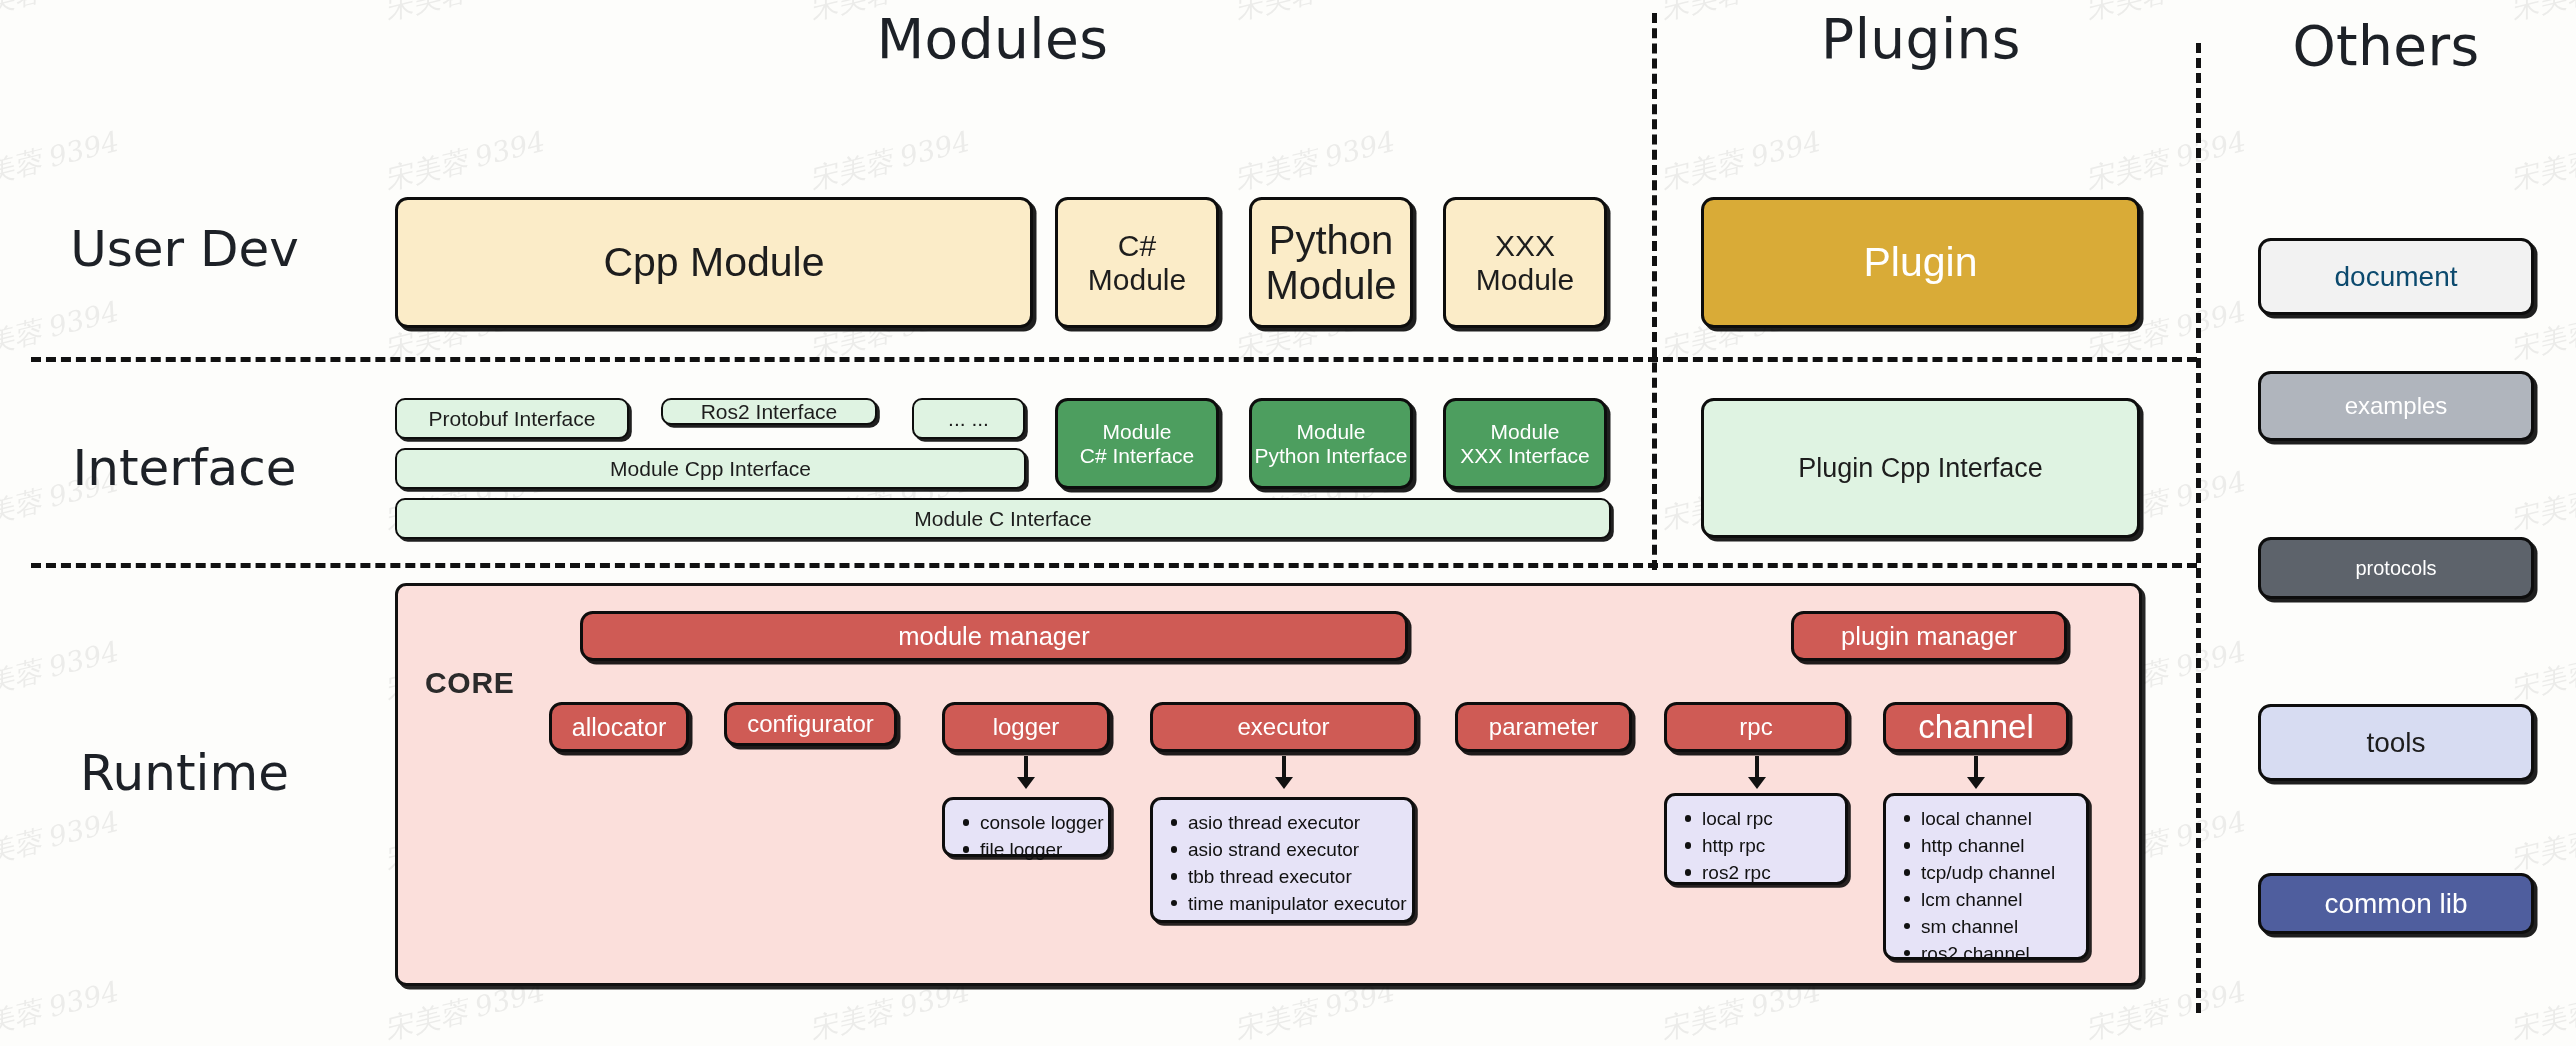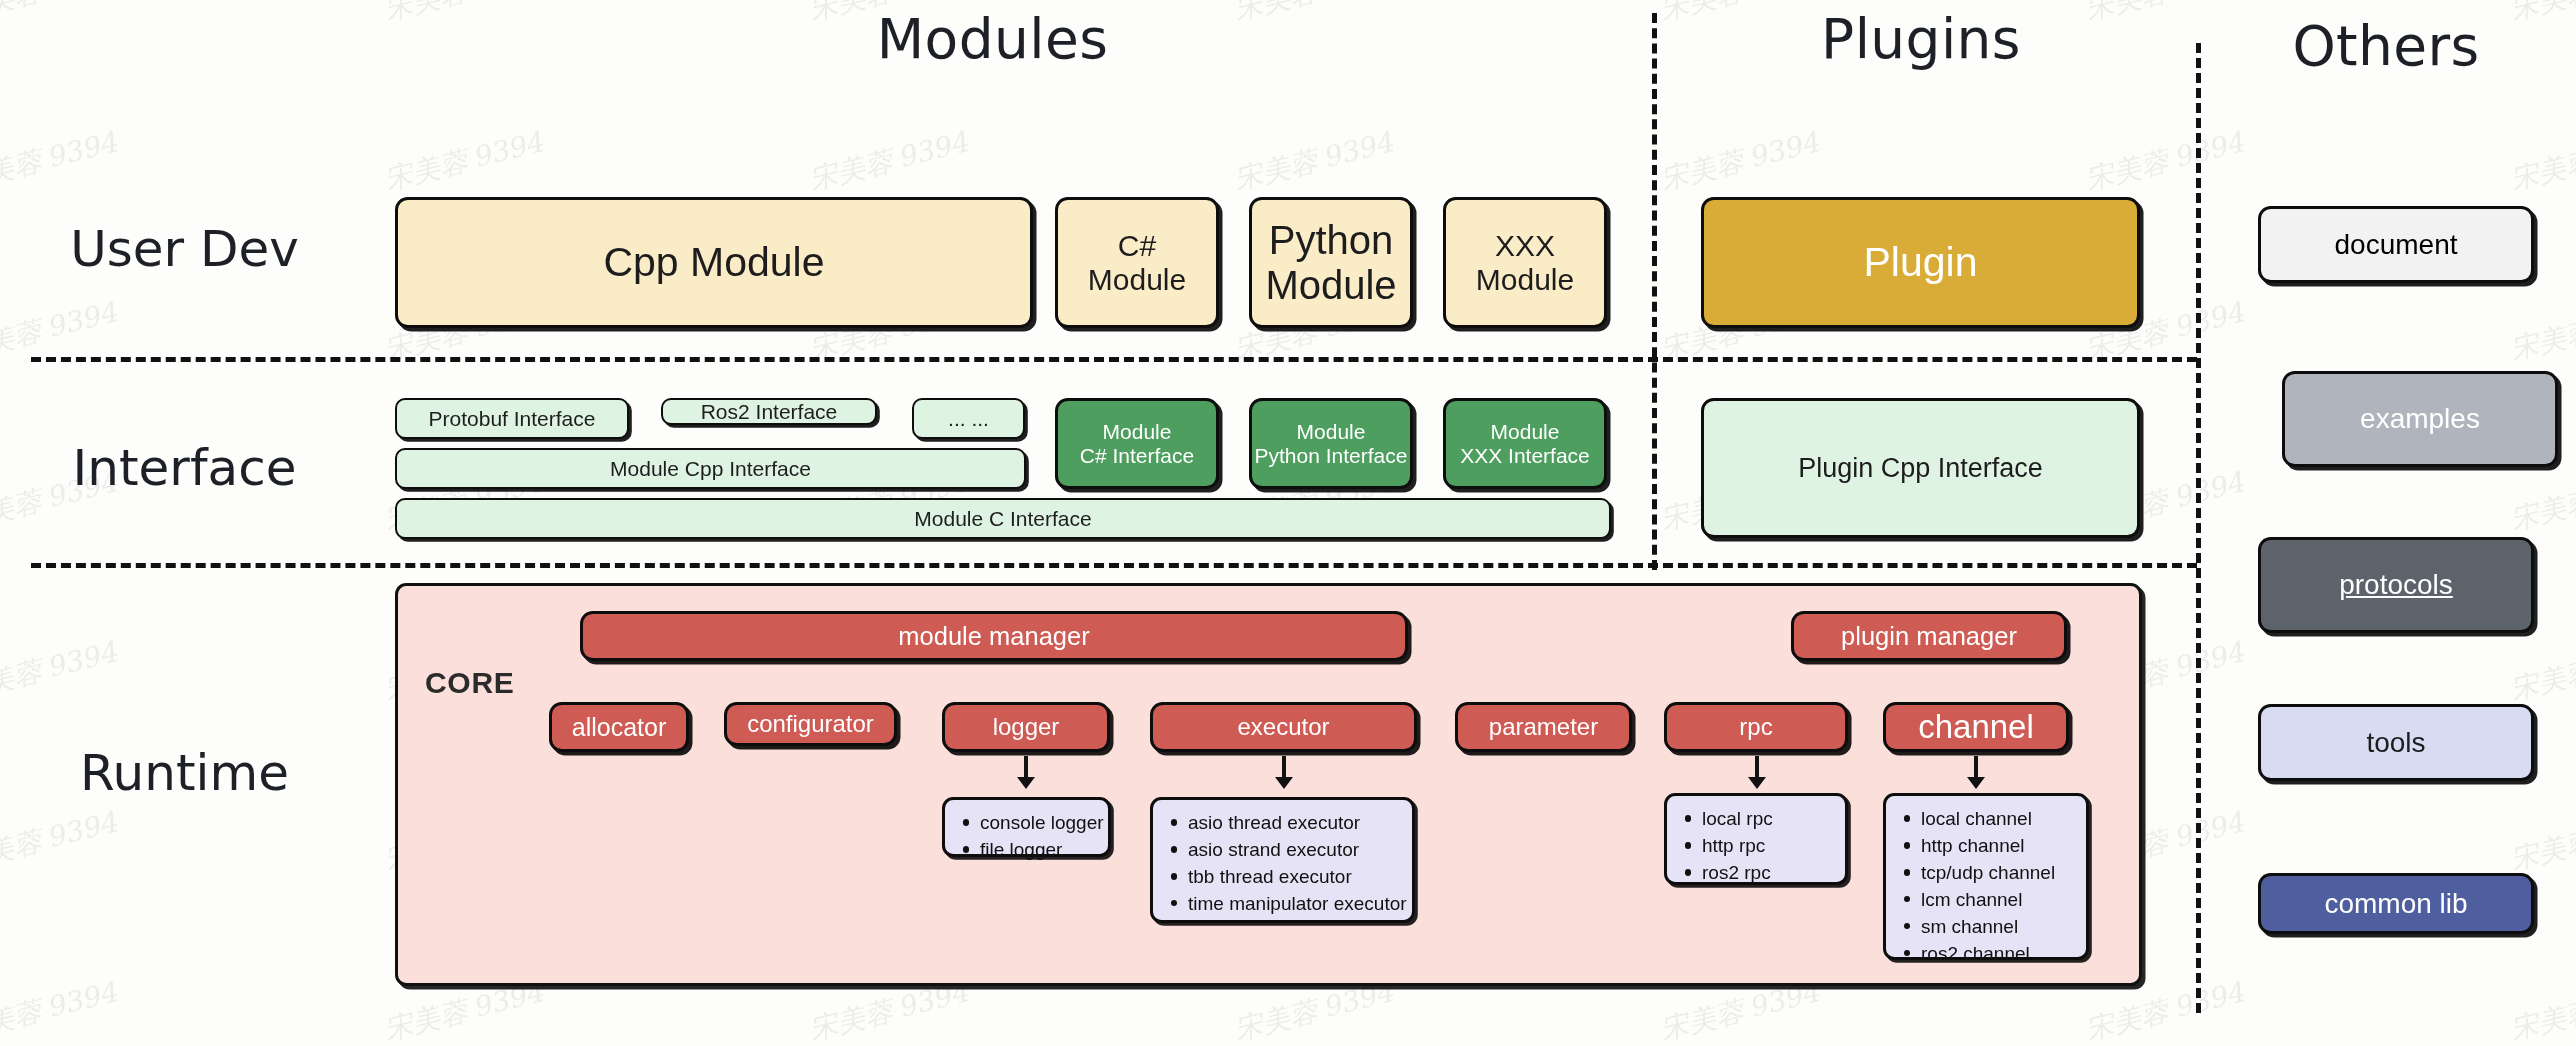--- a/index.html
+++ b/index.html
@@ -34,21 +34,21 @@
   }
   .node.thin{border-width:2.8px;border-radius:10px;box-shadow:2.8px 2.8px 0 rgba(0,0,0,.88);}
   .node .lbl{display:block;white-space:pre-line;}
 
   
   .c-yellow{background:#fbecc8;color:#1d1d1d;}
   .c-gold{background:#d9ab37;color:#ffffff;}
   .c-mint{background:#dff3e2;color:#1d1d1d;}
   .c-green{background:#4d9e5f;color:#ffffff;}
   .c-redbox{background:#cf5b55;color:#ffffff;}
-  .c-doc{background:#f2f2f2;color:#000000;}
+  .c-doc{background:#f2f2f2;color:#0c4a6e;margin-top:32px;}
   .c-examples{background:#b0b5bd;color:#ffffff;}
   .c-protocols{background:#5d636b;color:#ffffff;}
   .c-tools{background:#d7dcf2;color:#1d1d1d;}
   .c-commonlib{background:#4f5e9e;color:#ffffff;}
 
   
   .hdash{border-top:5px dashed #111;height:0;}
   .vdash{border-left:5px dashed #111;width:0;}
 
   
@@ -304,24 +304,24 @@
       <li>tcp/udp channel</li>
       <li>lcm channel</li>
       <li>sm channel</li>
       <li>ros2 channel</li>
     </ul>
   </div>
 
   <div class="abs node c-doc" style="left:2258px;top:206px;width:276px;height:77px;font-size:28px;">
     <span class="lbl">document</span>
   </div>
-  <div class="abs node c-examples" style="left:2258px;top:371px;width:276px;height:96px;font-size:28px;margin-left:24px;">
+  <div class="abs node c-examples" style="left:2258px;top:371px;width:276px;height:70px;font-size:24px;">
     <span class="lbl">examples</span>
   </div>
-  <div class="abs node c-protocols" style="left:2258px;top:537px;width:276px;height:96px;font-size:28px;text-decoration:underline;">
+  <div class="abs node c-protocols" style="left:2258px;top:537px;width:276px;height:62px;font-size:20px;">
     <span class="lbl">protocols</span>
   </div>
   <div class="abs node c-tools" style="left:2258px;top:704px;width:276px;height:77px;font-size:28px;">
     <span class="lbl">tools</span>
   </div>
   <div class="abs node c-commonlib" style="left:2258px;top:873px;width:276px;height:61px;font-size:28px;">
     <span class="lbl">common lib</span>
   </div>
 
 </div>

